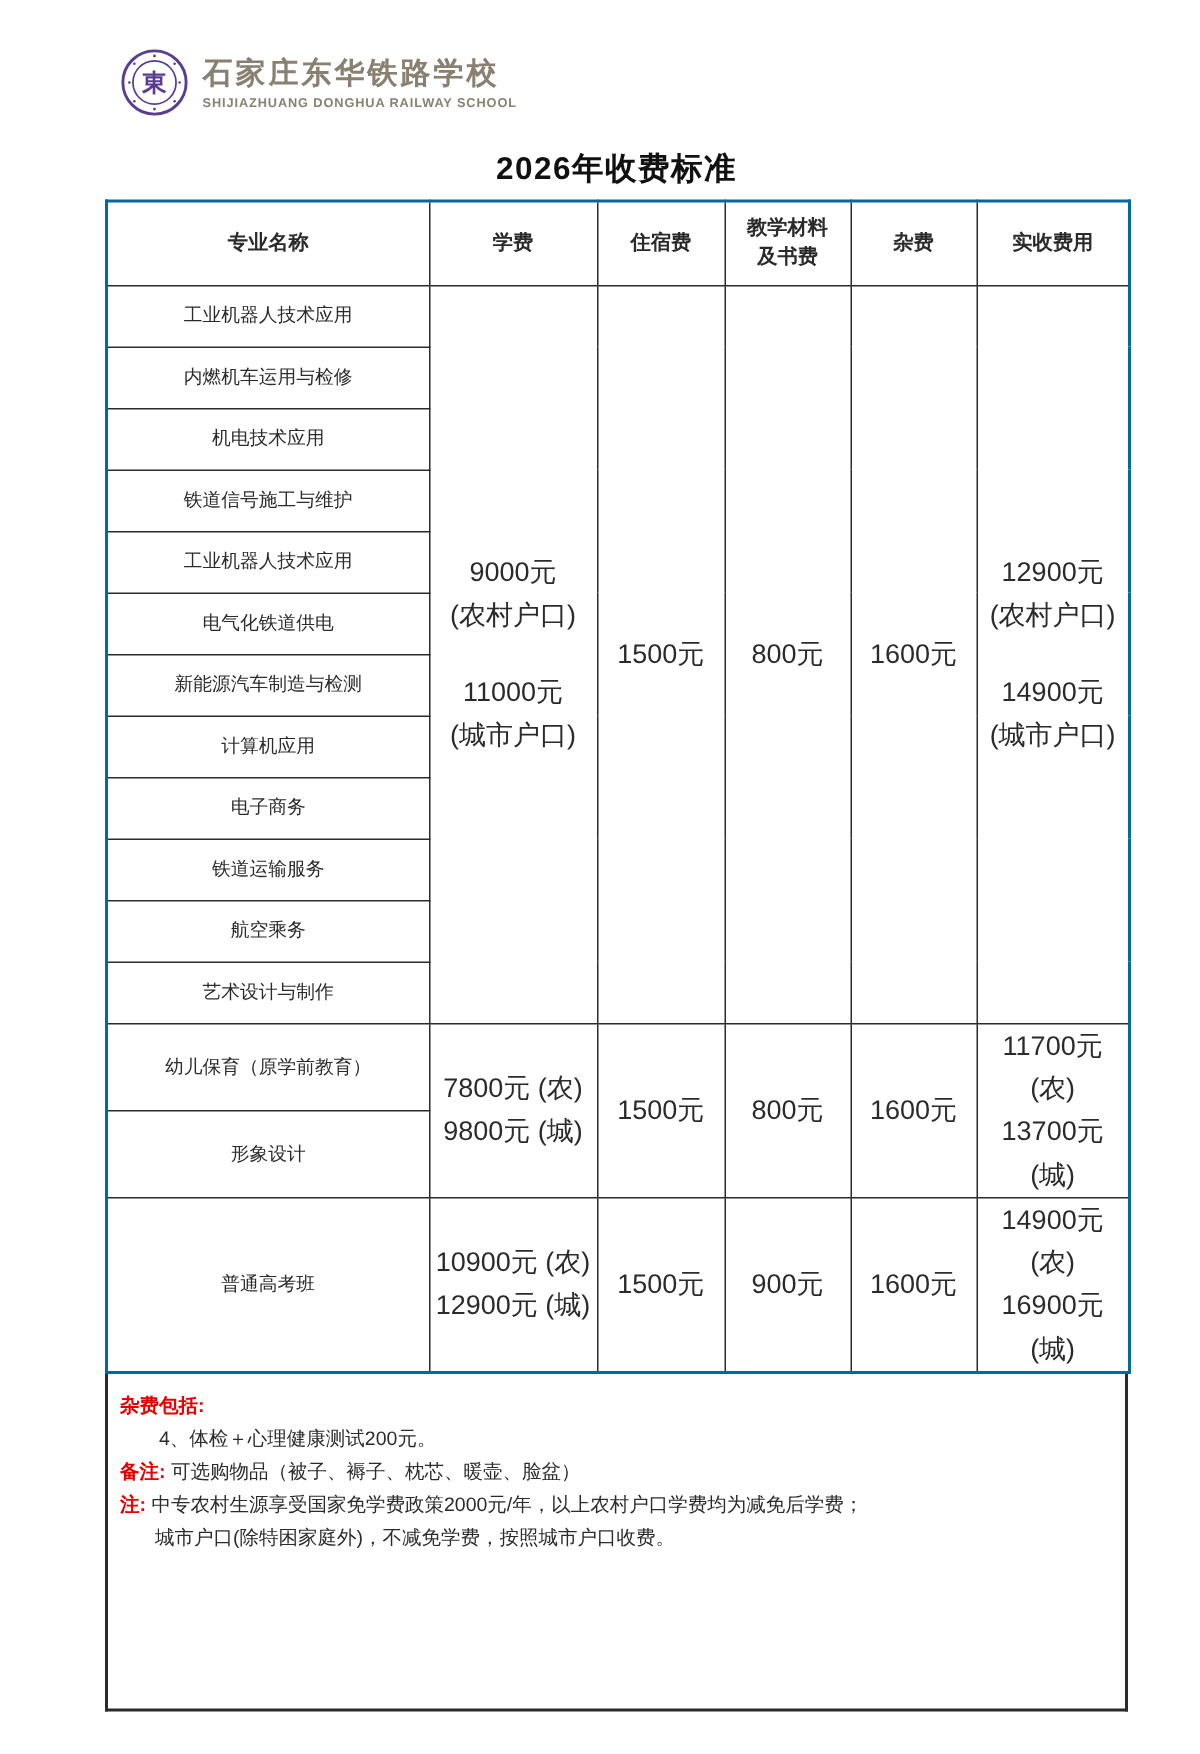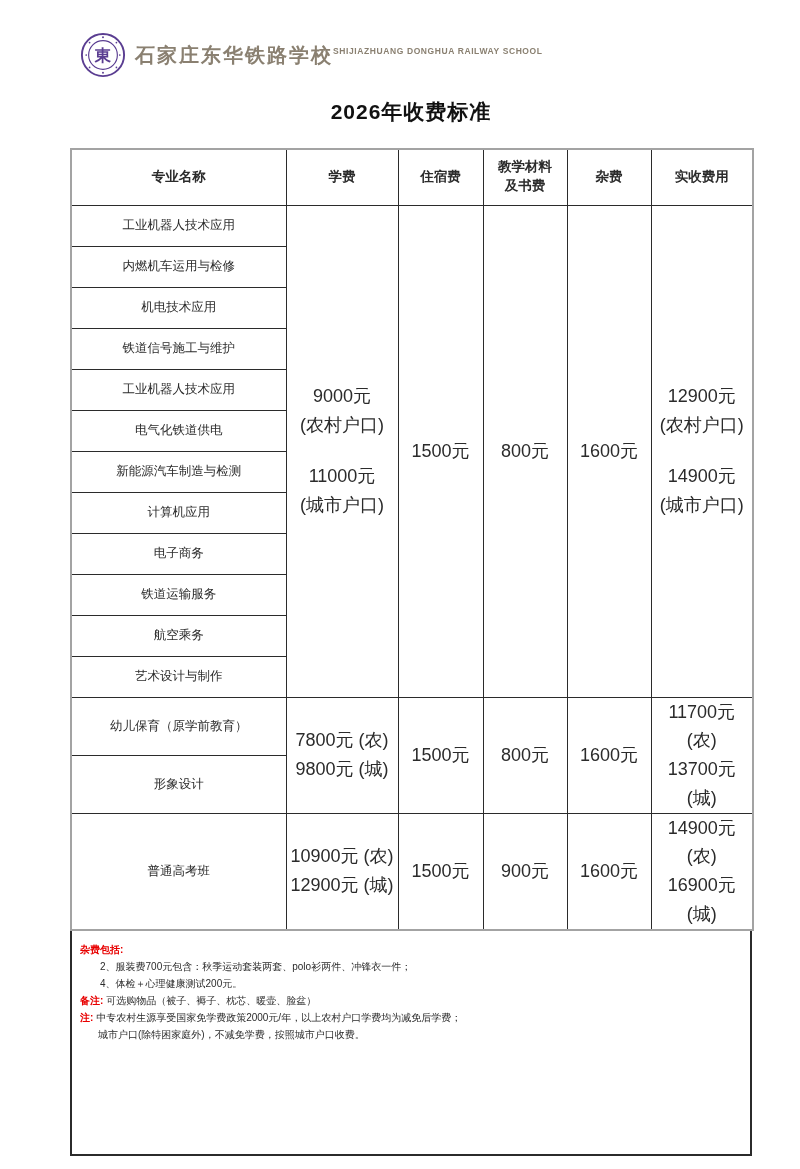--- a/index.html
+++ b/index.html
@@ -8,38 +8,38 @@
     width:800px; height:1169px;
     font-family:"Liberation Sans","DejaVu Sans",sans-serif;
     color:#2b2b2b;
     position:relative;
   }
   .page { padding:30px 48px 0 70px; }
 
   
   .brand { display:flex; align-items:center; gap:9px; margin-left:10px; height:50px; }
   .logo-svg { display:block; }
-  .brand-names { display:flex; flex-direction:row; justify-content:center; }
+  .brand-names { display:flex; flex-direction:column; justify-content:center; }
   .brand-zh {
     font-size:20px; font-weight:bold; color:#8a8071; letter-spacing:2px; line-height:1.15;
   }
   .brand-en {
     font-size:8.5px; font-weight:bold; color:#8a8071; letter-spacing:0.6px; margin-top:2px;text-align:right;
   }
 
   
   .doc-title {
     text-align:center; font-size:21px; font-weight:bold; color:#111;
-    margin-top:18px; margin-bottom:22px; letter-spacing:1px;
+    margin-top:18px; margin-bottom:7px; letter-spacing:1px;
   }
 
   
   table.fee-table {
     border-collapse:collapse; table-layout:fixed; width:682px;
-    border:2px solid #a3a3a3;
+    border:2px solid #0369a1;
   }
   .fee-table td, .fee-table th { border:1px solid #2b2b2b; text-align:center; vertical-align:middle; }
   .col-major  { width:215px; }
   .col-tuition{ width:112px; }
   .col-accom  { width:85px; }
   .col-mat    { width:84px; }
   .col-misc   { width:84px; }
   .col-total  { width:102px; }
 
   .fee-table th { font-size:13.5px; font-weight:bold; height:56px; line-height:1.4; }
@@ -47,21 +47,21 @@
   tr.major-row td.major-cell, td.major-cell { font-size:12.5px; }
   .val { font-size:18px; line-height:1.6; }
   .stack { display:flex; flex-direction:column; align-items:center; }
   .stack .gap { height:22px; }
   tr.hk-row { height:85px; }
 
   
   .notes-box {
     width:682px; border:2px solid #2b2b2b; border-top:none;
     padding:10px 10px 14px 8px;
-    font-size:10px; line-height:1.7; color:#2b2b2b;
+    font-size:13px; line-height:1.7; color:#2b2b2b;
     min-height:225px;
   }
   .red { color:#e80000; font-weight:bold; }
   .notes-item { text-indent:2em; }
   .note-block { padding-left:1.8em; text-indent:-1.8em; }
   .note-cont { padding-left:1.8em; }
 </style>
 </head>
 <body>
 
@@ -209,21 +209,20 @@
           <span>14900元 (农)</span>
           <span>16900元 (城)</span>
         </div>
       </td>
     </tr>
   </tbody>
     </table>
 
   <div class="notes-box">
     <div class="red">杂费包括:</div>
-    <div class="notes-item">2、服装费700元包含：秋季运动套装两套、polo衫两件、冲锋衣一件；</div>
     <div class="notes-item">4、体检＋心理健康测试200元。</div>
     <div>
       <span class="red">备注:</span>
       <span>可选购物品（被子、褥子、枕芯、暖壶、脸盆）</span>
     </div>
     <div class="note-block">
       <span class="red">注:</span>
       <span>中专农村生源享受国家免学费政策2000元/年，以上农村户口学费均为减免后学费；</span>
     </div>
     <div class="note-cont">城市户口(除特困家庭外)，不减免学费，按照城市户口收费。</div>

